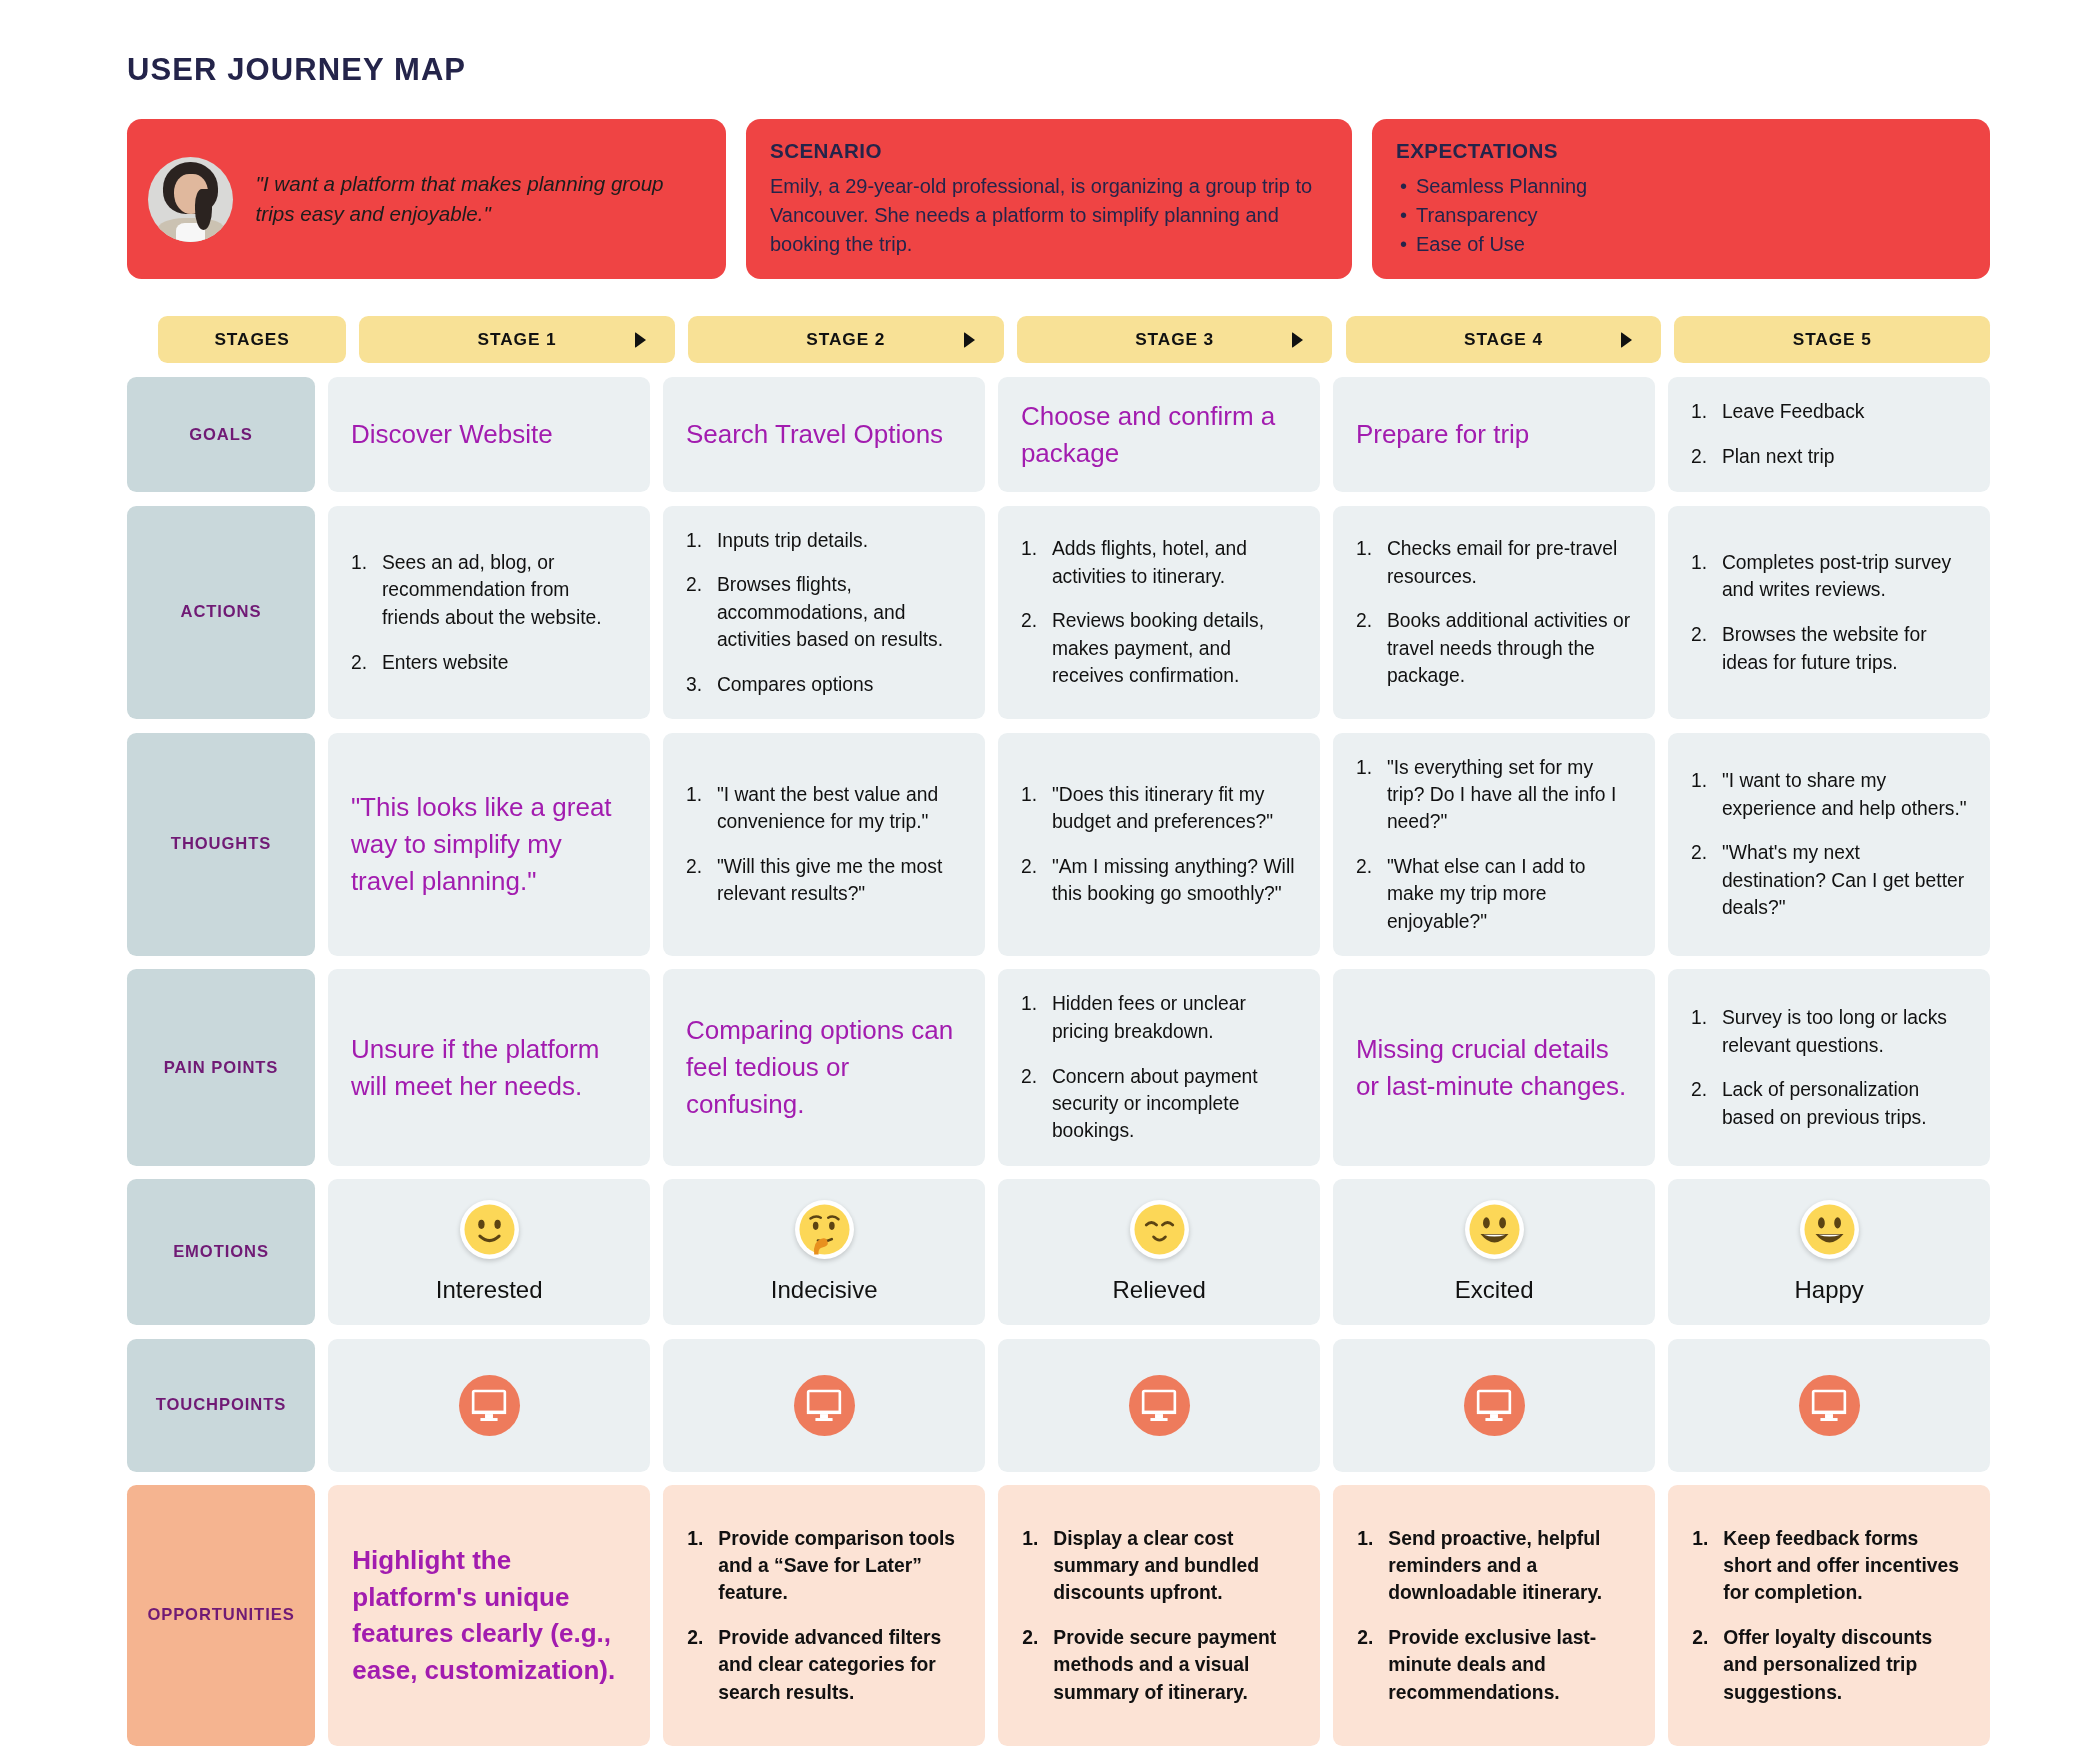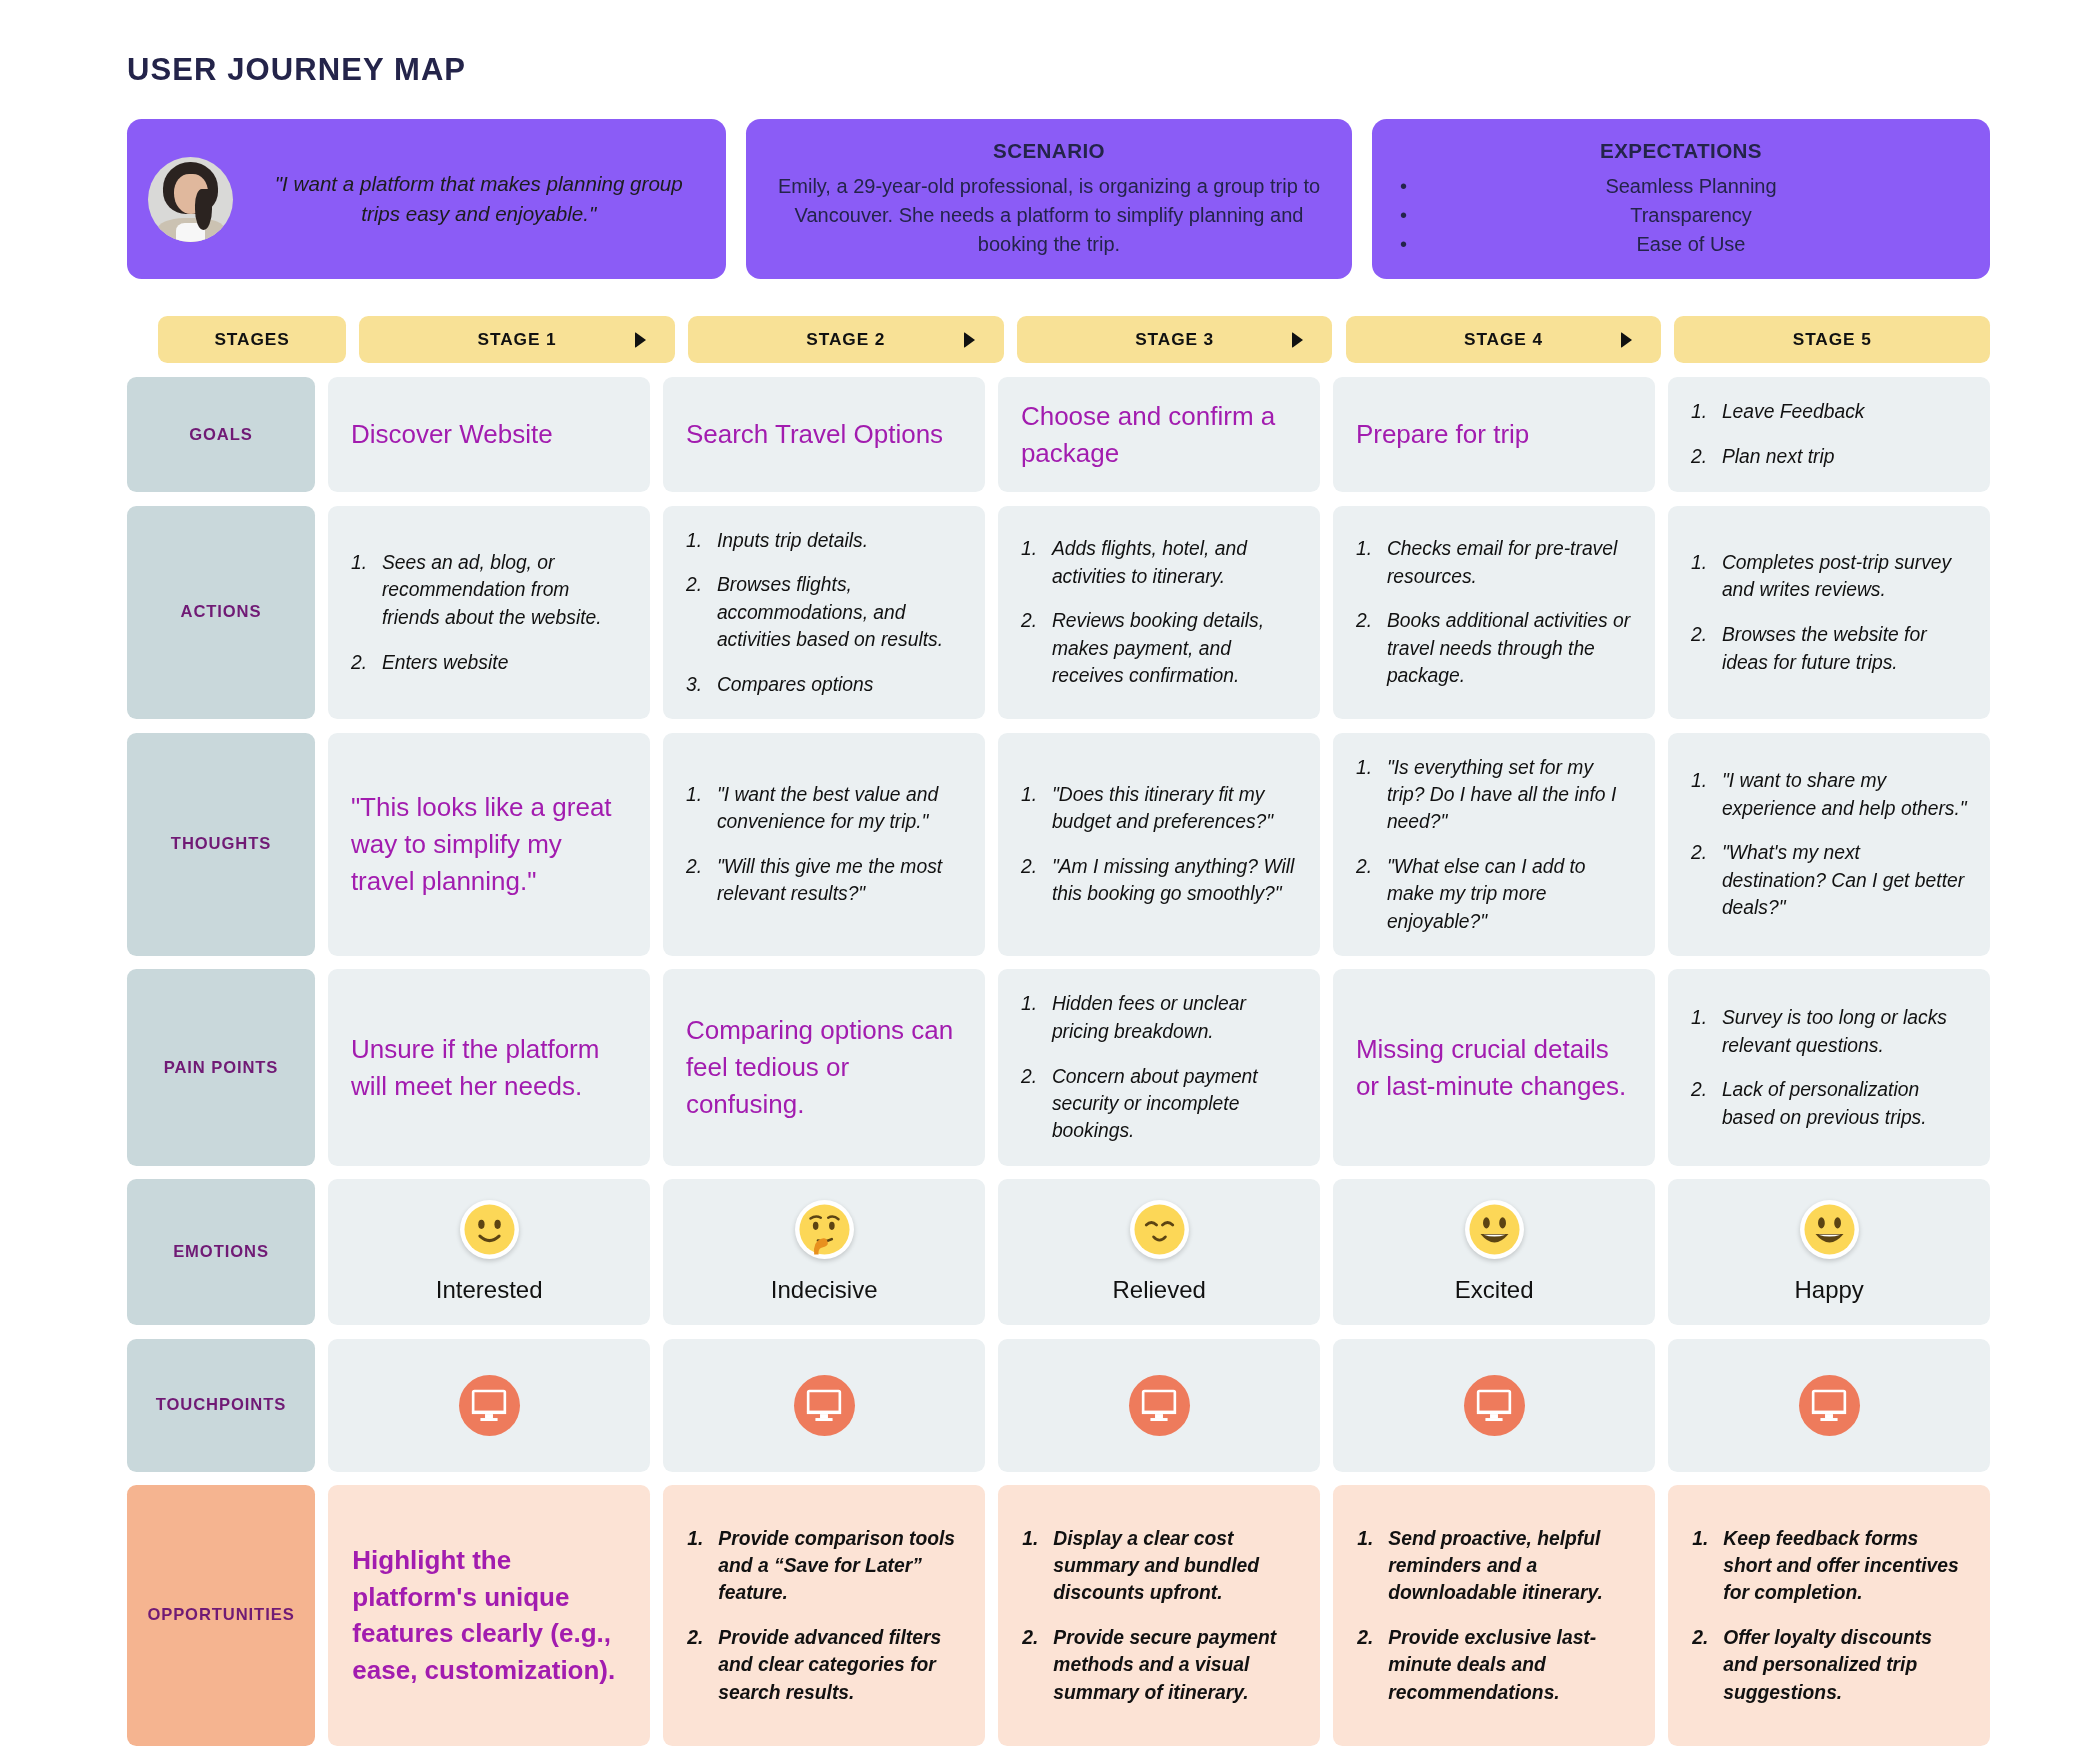--- a/index.html
+++ b/index.html
@@ -11,21 +11,21 @@
   .page { width: 2097px; height: 1759px; padding: 52px 107px 0 127px; position: relative; }
 
   
   .title {
     font-size: 31px; font-weight: bold; letter-spacing: 1.1px;
     color: #24244a; margin-bottom: 31px;
   }
 
   
   .header-row { display: flex; gap: 20px; margin-bottom: 37px; }
-  .hcard { background: #8b5cf6; border-radius: 14.6px; padding: 20px 24px; display: flex; text-align: center; }
+  .hcard { background: #ef4444; border-radius: 14.6px; padding: 20px 24px; display: flex; }
   .hcard.persona { width: 599px; align-items: center; gap: 22.6px; padding-left: 21px; }
   .hcard.scenario { width: 606px; flex-direction: column; }
   .hcard.expect { flex: 1; flex-direction: column; }
 
   .avatar {
     width: 85px; height: 85px; border-radius: 50%; flex: 0 0 85px;
     overflow: hidden; position: relative; background: #d9d9d7;
   }
   .avatar .hair { position:absolute; left:18%; top:6%; width:64%; height:62%;
     background:#2b2320; border-radius:50% 50% 42% 42%; }
@@ -73,21 +73,21 @@
     font-size: 17.3px; font-weight: bold; letter-spacing: 0.9px; color: #111;
   }
   .stage-head.first { flex: 0 0 188px; }
   .stage-head .arrow { position: absolute; right: 29px; top: 50%;
     transform: translateY(-50%);
     width: 0; height: 0; border-left: 11.3px solid #111;
     border-top: 8.7px solid transparent; border-bottom: 8.7px solid transparent;
     border-radius: 1.3px; }
 
   .txt { font-size: 26px; color: #a21caf; line-height: 1.42; }
-  ol.num { list-style: none; counter-reset: n; font-style: italic; }
+  ol.num { list-style: none; counter-reset: n; }
   ol.num > li { counter-increment: n; position: relative; padding-left: 31px;
     font-size: 19.3px; color: #111; line-height: 1.42; margin-bottom: 17.3px; }
   ol.num > li:last-child { margin-bottom: 0; }
   ol.num > li::before { content: counter(n) "."; position: absolute; left: 0; top: 0; }
   .cell.op .txt, .cell.op ol.num > li { font-weight: bold; }
 
   
   .emo-cell { align-items: center; justify-content: center; gap: 17.3px; }
   .emo-face { width: 59px; height: 59px; border-radius: 50%; background: #ffffff;
     box-shadow: 0 2px 5.3px rgba(0,0,0,0.18); display:flex; align-items:center;

